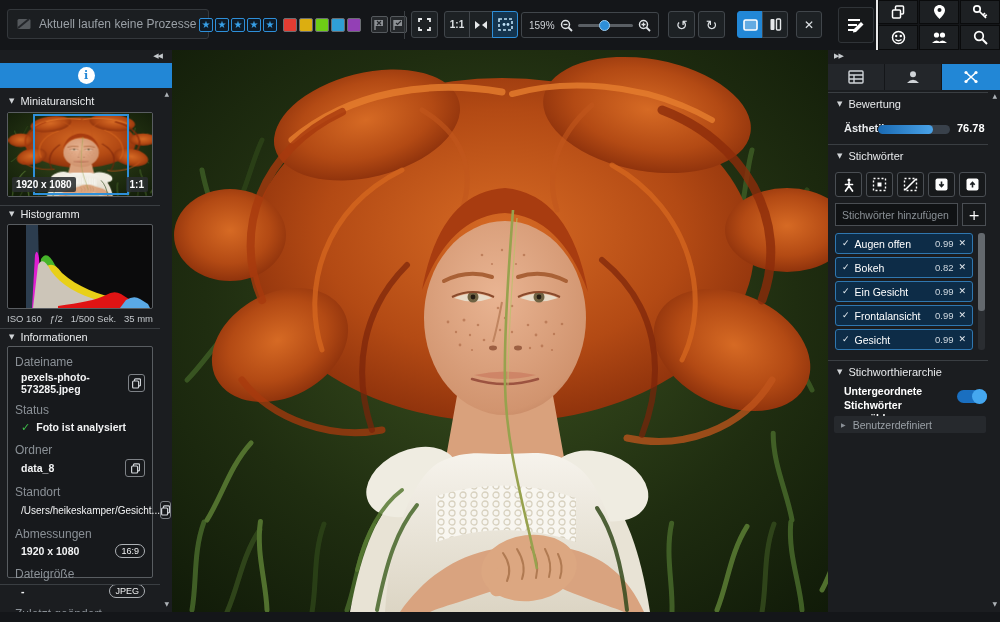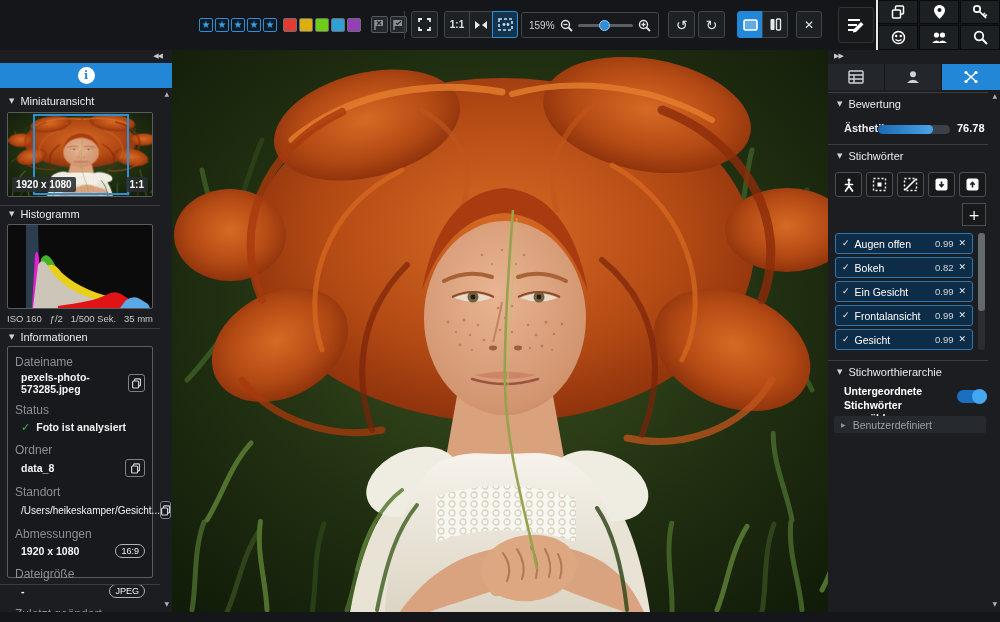--- a/index.html
+++ b/index.html
@@ -238,20 +238,27 @@
         <g stroke-width="4" opacity=".85" fill="none" stroke-linecap="round">
           <path d="M205,560 C215,510 225,480 245,455" stroke="#46662a"></path>
           <path d="M455,560 C450,515 440,480 425,458" stroke="#33491c"></path>
           <path d="M185,520 C195,480 210,455 230,440" stroke="#587a33"></path>
         </g>
       </g>
     </defs>
   </svg>
 
   <div id="toolbar">
+    <div id="status-box">
+      <svg width="16" height="16" viewBox="0 0 16 16">
+        <rect x="1.5" y="3" width="13" height="10" rx="1.5" fill="#55595d"></rect>
+        <path d="M2,12 L13,3" stroke="#23262a" stroke-width="2"></path>
+      </svg>
+      <span>Aktuell laufen keine Prozesse</span>
+    </div>
 
     <div class="starbox" style="left:199px">
         <span class="ico">★</span>
       </div>
     <div class="starbox" style="left:215px">
         <span class="ico">★</span>
       </div>
     <div class="starbox" style="left:231px">
         <span class="ico">★</span>
       </div>
@@ -575,20 +582,23 @@
         <path d="M7.5,4.5 V9 M5.3,7.2 L7.5,9.5 L9.7,7.2" stroke="#1d2124" stroke-width="1.6" fill="none"></path>
       </svg>
     </div>
     <div class="toolbtn" style="left:131px">
       <svg width="15" height="15" viewBox="0 0 15 15">
         <rect x="1.5" y="1.5" width="12" height="12" rx="2" fill="#fff"></rect>
         <path d="M7.5,10.5 V6 M5.3,7.8 L7.5,5.5 L9.7,7.8" stroke="#1d2124" stroke-width="1.6" fill="none"></path>
       </svg>
     </div>
 
+    <div id="kw-input-wrap">
+      <input type="text" placeholder="Stichwörter hinzufügen" style="">
+    </div>
     <div id="kw-plus">
         <span class="ico">+</span>
       </div>
 
     <div class="kwrow" style="top:183px">
       <span class="chk ico">✓</span>
       <span class="lbl">Augen offen</span>
       <span class="scr">0.99</span>
       <span class="x ico">✕</span>
     </div>

